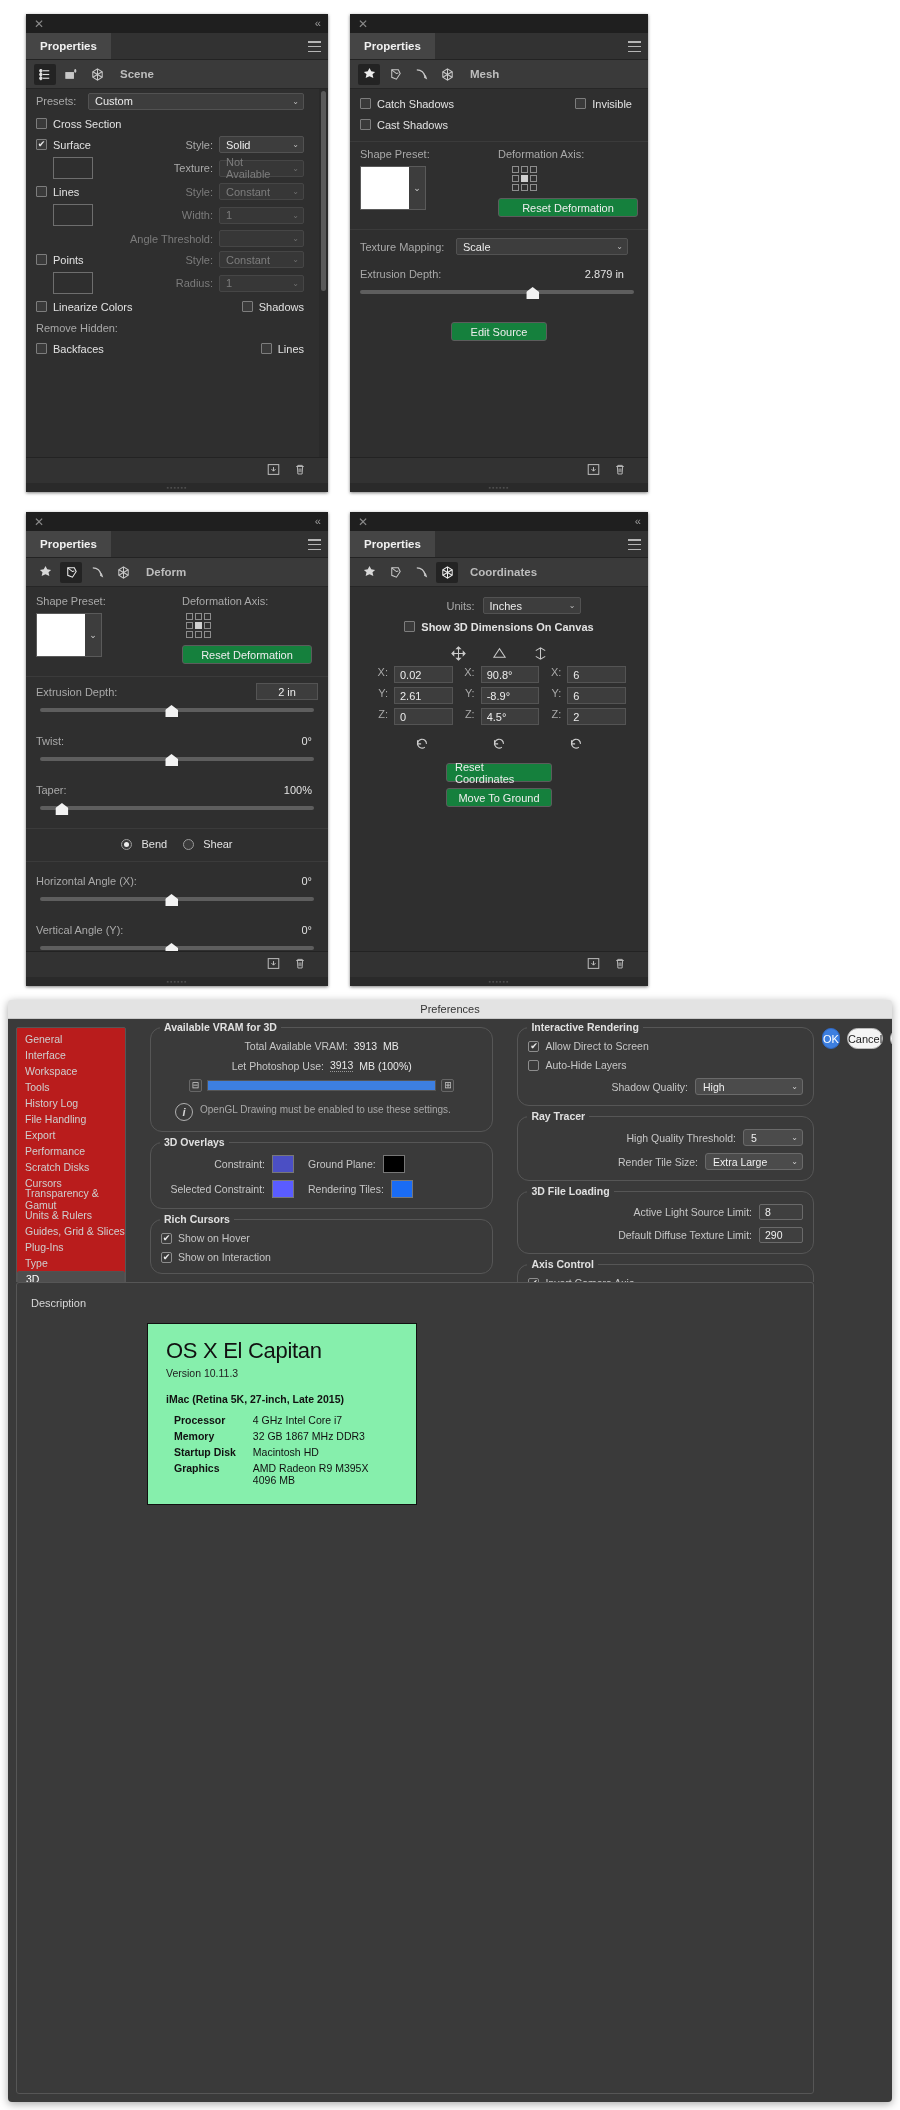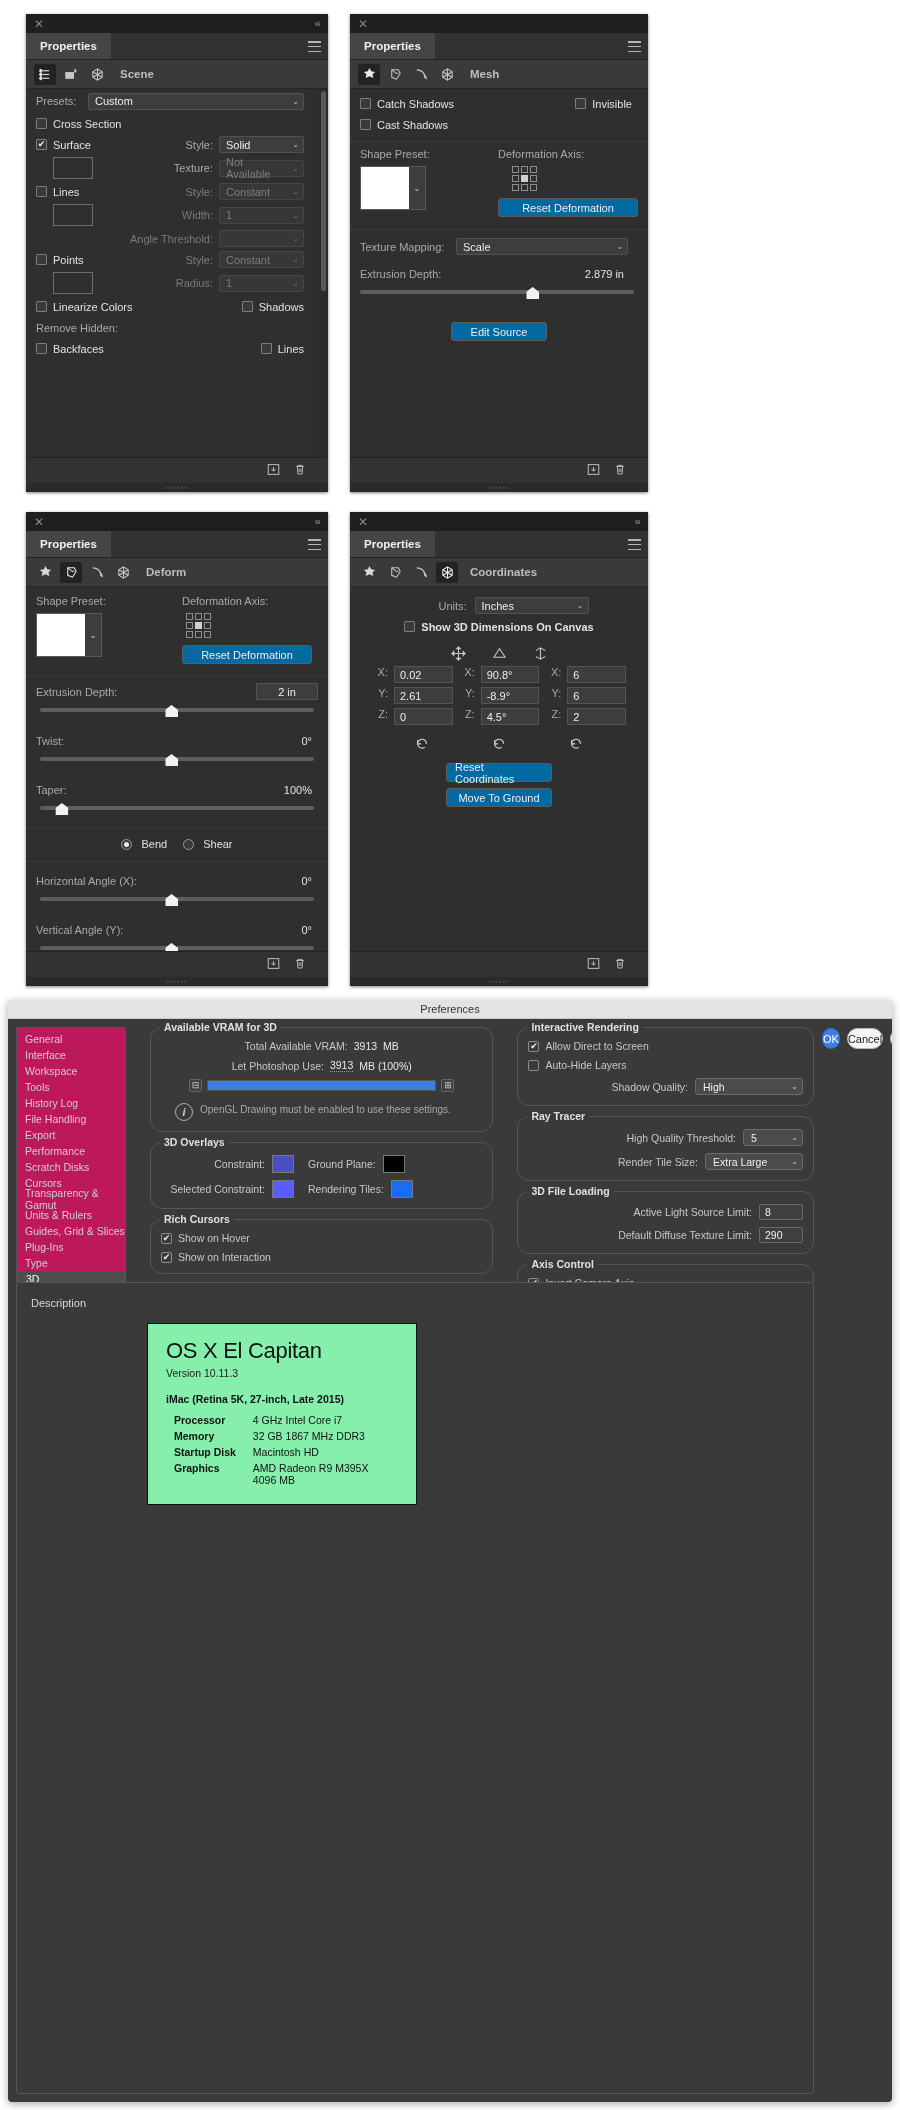--- a/index.html
+++ b/index.html
@@ -105,21 +105,21 @@
     justify-content: space-between; cursor: pointer;
   }
   .sel.dim { color: #7d7d7d; border-color: #464646; background: #373737; }
   .sel .chev { margin-left: 6px; font-size: 8px; color: #bdbdbd; }
   .sel.dim .chev { color: #6f6f6f; }
   .swatch {
     width: 40px; height: 22px; background: #2f2f2f;
     border: 1px solid #6e6e6e;
   }
   .btn {
-    background: #0369a1; border: 1px solid #5c5c5c; border-radius: 3px;
+    background: #15803d; border: 1px solid #5c5c5c; border-radius: 3px;
     color: #ededed; font-size: 11px; height: 19px;
     display: flex; align-items: center; justify-content: center;
     cursor: pointer; padding: 0 8px;
   }
   .slider { position: relative; height: 14px; }
   .slider .track {
     position: absolute; left: 0; right: 0; top: 4px; height: 4px;
     background: #5e5e5e; border-radius: 2px;
   }
   .slider .knob {
@@ -159,21 +159,21 @@
   .prefs-title {
     height: 19px; background: #e3e3e3;
     display: flex; align-items: center; justify-content: center;
     color: #333; font-size: 11px; flex: none;
     border-bottom: 1px solid #c9c9c9;
   }
   .prefs-inner {
     flex: 1; background: #3a3a3a; display: flex; padding: 8px; gap: 8px;
   }
   .prefs-nav {
-    width: 110px; background: #be185d;
+    width: 110px; background: #b91c1c;
     border: 1px solid #555; border-radius: 2px;
     padding: 3px 0; height: 263px; flex: none;
   }
   .nav-item {
     height: 16px; display: flex; align-items: center;
     padding-left: 8px; color: #cfcfcf; font-size: 10.5px; cursor: pointer;
   }
   .nav-item.sel { background: #4e4e4e; color: #fff; }
   .prefs-cols { flex: 1; display: flex; gap: 8px; }
   .prefs-col { flex: 1; display: flex; flex-direction: column; gap: 10px; }
@@ -713,21 +713,21 @@
       <svg width="15" height="15" viewBox="0 0 16 16" fill="none" stroke="#ececec" stroke-width="1.1">
           <path d="M8 2l5 3v6l-5 3-5-3V5z"></path>
           <path d="M8 2v12M3 5l10 6M13 5L3 11"></path>
         </svg>
     </div>
     <span class="ibar-label">Coordinates</span>
   </div>
   <div class="panel-body">
     <div class="row" style="margin-top:8px;justify-content:center;gap:8px;padding-left:39px;">
       <span class="lbl">Units:</span>
-      <div class="sel" style="width:114px;gap:40px;">
+      <div class="sel" style="width:98px;gap:40px;">
         <span>Inches</span>
           <span class="chev">⌄</span>
       </div>
     </div>
 
     <div class="row" style="justify-content:center;">
       <span class="cb"></span>
       <span class="lbl w" style="font-weight:bold;">Show 3D Dimensions On Canvas</span>
     </div>
 

